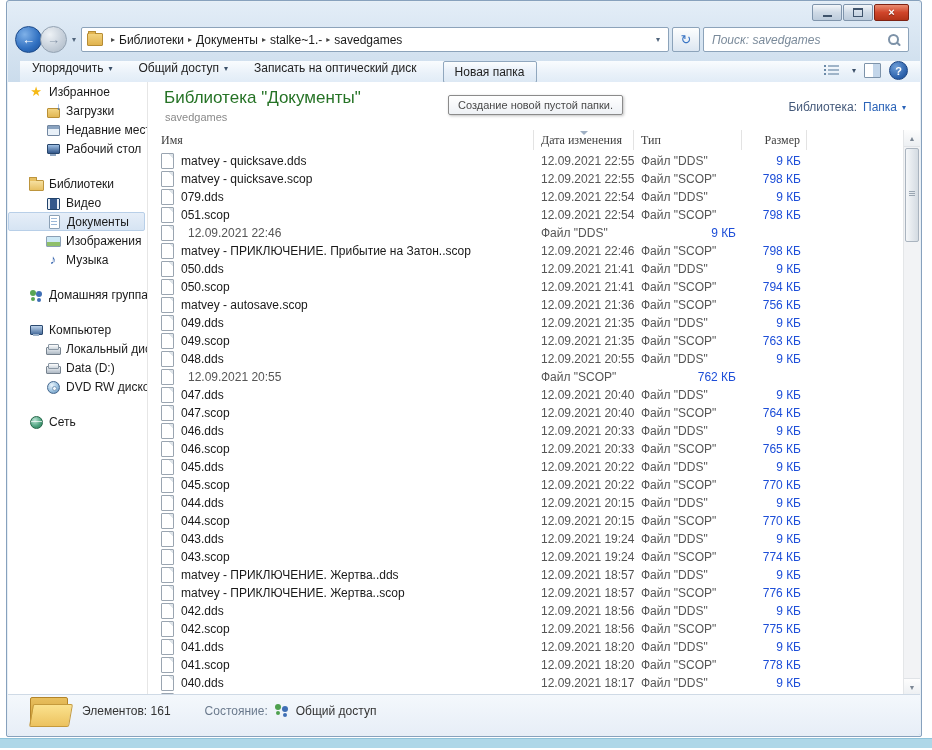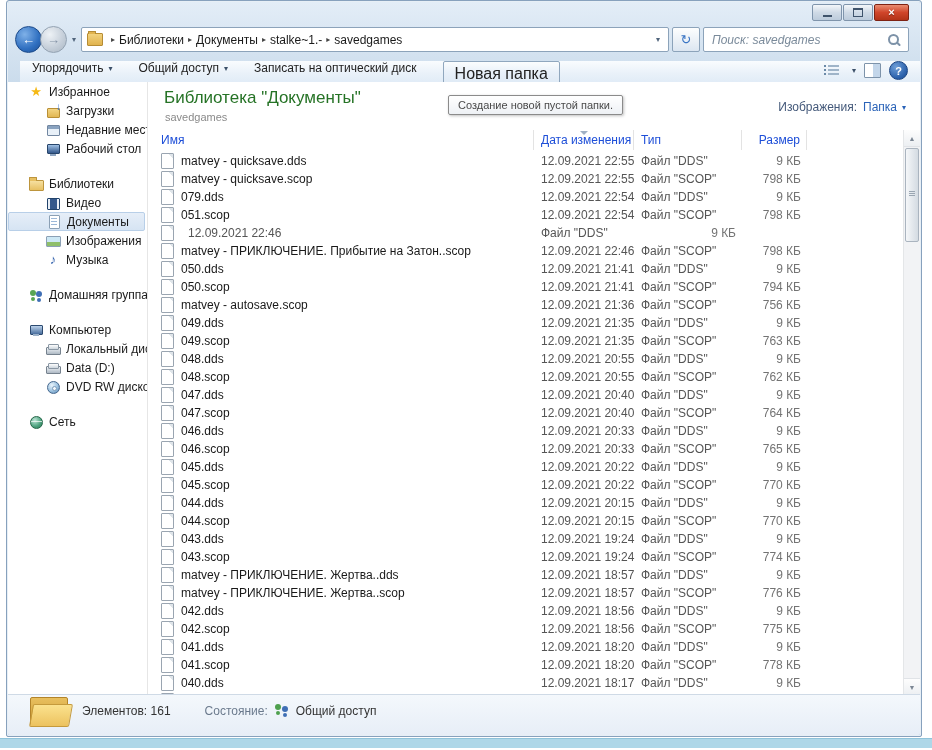--- a/index.html
+++ b/index.html
@@ -57,21 +57,21 @@
   .search-glass{width:7px;height:7px;border:2px solid #7d92a8;border-radius:50%;position:relative;flex:none;margin-right:3px;}
   .search-glass::after{content:'';position:absolute;width:5px;height:2px;background:#7d92a8;
     transform:rotate(45deg);right:-4px;bottom:-2px;border-radius:1px;}
 
   
   .toolbar{position:absolute;top:60px;left:1px;right:1px;height:28px;
     background:linear-gradient(#f9fcfe,#e9f1f9 45%,#dbe8f5);border-bottom:1px solid #c3d3e2;
     display:flex;align-items:flex-start;padding:0 12px;margin-left:12px;}
   .tb-item{font-size:12px;color:#222;margin-right:26px;display:flex;align-items:center;cursor:default;white-space:nowrap;}
   .caret{font-size:8px;color:#3c5068;margin-left:5px;}
-  .tb-button{font-size:16px;color:#222;padding:3px 11px;border:1px solid #90a7be;border-radius:2px;
+  .tb-button{font-size:12px;color:#222;padding:3px 11px;border:1px solid #90a7be;border-radius:2px;
     background:linear-gradient(#fbfdfe,#e8f0f9 45%,#dce8f4);margin-right:10px;white-space:nowrap;}
   .tb-right{margin-left:auto;display:flex;align-items:center;gap:8px;}
   .view-list-icon{width:15px;height:12px;position:relative;}
   .view-list-icon::before{content:'';position:absolute;left:0;top:0;width:2px;height:12px;
     background:repeating-linear-gradient(180deg,#6b8aa8 0 2px,transparent 2px 4px);}
   .view-list-icon::after{content:'';position:absolute;left:4px;top:0;width:11px;height:12px;
     background:repeating-linear-gradient(180deg,#9fb4c8 0 2px,transparent 2px 4px);}
   .pane-icon{width:15px;height:13px;border:1px solid #7d93aa;border-radius:1px;
     background:linear-gradient(90deg,#fff 0 55%,#c3d6ea 55%);}
   .help-icon{width:17px;height:17px;border-radius:50%;border:1px solid #1a4584;color:#fff;
@@ -137,38 +137,38 @@
   .lib-sub{position:absolute;left:17px;top:29px;font-size:11px;color:#8a8a8a;}
   .tooltip{position:absolute;left:300px;top:13px;font-size:11px;color:#4a4a4a;
     background:linear-gradient(#ffffff,#eef1f5);border:1px solid #8b8b8b;border-radius:2px;
     padding:3px 9px;box-shadow:1px 1px 3px rgba(0,0,0,.25);white-space:nowrap;}
   .arrange{position:absolute;right:14px;top:18px;font-size:12px;display:flex;align-items:center;gap:6px;}
   .arrange-label{color:#44597a;}
   .arrange-link{color:#2a63b8;display:flex;align-items:center;cursor:default;}
   .arrange-link .caret{color:#2a63b8;}
 
   .col-header{position:absolute;left:0;right:16px;top:48px;height:20px;display:grid;
-    grid-template-columns:386px 100px 108px 65px 1fr;align-items:center;font-size:12px;color:#1d4ed8;}
+    grid-template-columns:386px 100px 108px 65px 1fr;align-items:center;font-size:12px;color:#404040;font-family:Liberation Serif, serif;}
   .col-header .hc{height:100%;display:flex;align-items:center;border-right:1px solid #e3e3e3;padding-left:7px;box-sizing:border-box;}
   .hc.hc-name{padding-left:13px;}
   .hc.hc-size{justify-content:flex-end;padding-right:6px;}
   .hc.hc-fill{border-right:none;}
   .sort-indicator{position:absolute;left:432px;top:1px;width:0;height:0;
     border-left:4px solid transparent;border-right:4px solid transparent;border-top:4px solid #9fb0c4;}
 
   .file-list{position:absolute;left:0;right:16px;top:70px;bottom:0;overflow:hidden;}
   .frow{display:grid;grid-template-columns:20px 353px 100px 108px 65px 1fr;height:18px;align-items:center;
     padding-left:13px;font-size:12px;cursor:default;}
   .ficell{display:flex;align-items:center;}
   .file-icon{width:11px;height:14px;background:#fff;border:1px solid #9aa5b1;border-radius:1px;position:relative;display:inline-block;}
   .file-icon::before{content:'';position:absolute;top:0;right:0;width:4px;height:4px;
     background:linear-gradient(225deg,#dfe5ea 50%,transparent 50%);}
   .fname{color:#191919;white-space:nowrap;overflow:hidden;text-overflow:ellipsis;padding-right:8px;}
   .fdate,.ftype{color:#555;white-space:nowrap;padding-left:7px;}
-  .fsize{color:#737373;text-align:right;padding-right:6px;white-space:nowrap;}
+  .fsize{color:#1d4ed8;text-align:right;padding-right:6px;white-space:nowrap;}
 
   
   .vscroll{position:absolute;right:0;top:48px;bottom:0;width:16px;background:#f2f3f5;border-left:1px solid #e4e6e8;}
   .sb-btn{position:absolute;left:0;width:16px;height:16px;display:flex;align-items:center;justify-content:center;
     color:#7c8794;font-size:7px;background:linear-gradient(#fdfdfd,#eceff2);}
   .sb-up{top:0;border-bottom:1px solid #e0e3e7;}
   .sb-down{bottom:0;border-top:1px solid #e0e3e7;}
   .sb-thumb{position:absolute;left:1px;top:18px;width:12px;height:92px;border:1px solid #aab4bf;border-radius:2px;
     background:linear-gradient(90deg,#f5f7f9,#d4dbe2);}
   .sb-thumb::after{content:'';position:absolute;left:3px;top:42px;width:6px;height:5px;
@@ -336,21 +336,21 @@
             <span class="si network-icon"></span>
             <span>Сеть</span>
           </div>
         </div>
 
       <div class="main">
         <div class="lib-title">Библиотека "Документы"</div>
         <div class="lib-sub">savedgames</div>
         <div class="tooltip">Создание новой пустой папки.</div>
         <div class="arrange">
-          <span class="arrange-label">Изображения:</span>
+          <span class="arrange-label">Библиотека:</span>
           <span class="arrange-link">
             <span>Папка</span>
             <span class="caret">▾</span>
           </span>
         </div>
 
         <div class="col-header">
           <span class="hc hc-name">Имя</span>
           <span class="hc">Дата изменения</span>
           <span class="hc">Тип</span>
@@ -464,21 +464,20 @@
               </span>
               <span class="fname">048.dds</span>
               <span class="fdate">12.09.2021 20:55</span>
               <span class="ftype">Файл "DDS"</span>
               <span class="fsize">9 КБ</span>
             </div>
             <div class="frow">
               <span class="ficell">
                 <span class="file-icon"></span>
               </span>
-              <span class="fname">048.scop</span>
               <span class="fdate">12.09.2021 20:55</span>
               <span class="ftype">Файл "SCOP"</span>
               <span class="fsize">762 КБ</span>
             </div>
             <div class="frow">
               <span class="ficell">
                 <span class="file-icon"></span>
               </span>
               <span class="fname">047.dds</span>
               <span class="fdate">12.09.2021 20:40</span>

